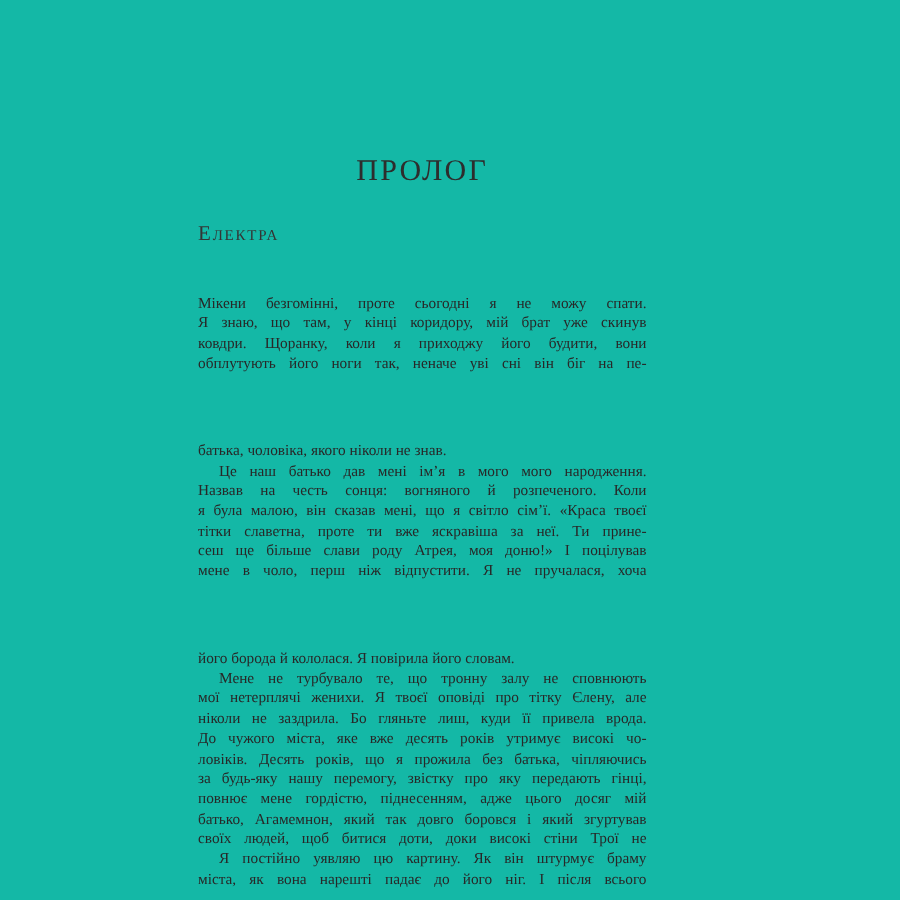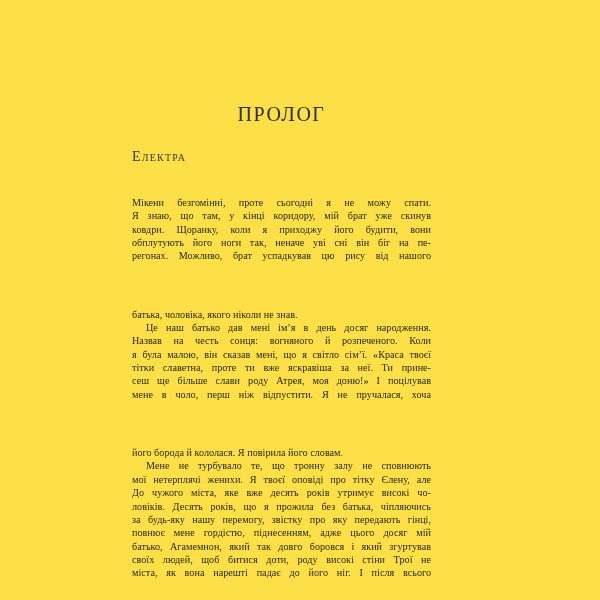--- a/index.html
+++ b/index.html
@@ -4,21 +4,21 @@
 <style>
   html, body {
     margin: 0;
     padding: 0;
     background: #ffffff;
   }
   .page {
     position: relative;
     width: 600px;
     height: 600px;
-    background: #fde047;
+    background: #14b8a6;
     font-family: "Liberation Serif", serif;
     color: #262626;
     overflow: hidden;
   }
   .chapter-title {
     position: absolute;
     top: 103px;
     left: 132px;
     width: 299px;
     margin: 0;
@@ -69,39 +69,40 @@
 
 <div class="page">
   <h1 class="chapter-title">ПРОЛОГ</h1>
   <h2 class="section-title">Електра</h2>
   <div class="body-text">
       <div class="para">
         <div class="line">Мікени безгомінні, проте сьогодні я не можу спати.</div>
         <div class="line">Я знаю, що там, у кінці коридору, мій брат уже скинув</div>
         <div class="line">ковдри. Щоранку, коли я приходжу його будити, вони</div>
         <div class="line">обплутують його ноги так, неначе уві сні він біг на пе-</div>
-        <div class="line">регонах. Можливо, брат успадкував цю рису від нашого</div>
         <div class="line last">батька, чоловіка, якого ніколи не знав.</div>
       </div>
       <div class="para">
-        <div class="line indent">Це наш батько дав мені ім’я в день досяг народження.</div>
+        <div class="line indent">Це наш батько дав мені ім’я в мого мого народження.</div>
         <div class="line">Назвав на честь сонця: вогняного й розпеченого. Коли</div>
         <div class="line">я була малою, він сказав мені, що я світло сім’ї. «Краса твоєї</div>
         <div class="line">тітки славетна, проте ти вже яскравіша за неї. Ти прине-</div>
         <div class="line">сеш ще більше слави роду Атрея, моя доню!» І поцілував</div>
         <div class="line">мене в чоло, перш ніж відпустити. Я не пручалася, хоча</div>
         <div class="line last">його борода й кололася. Я повірила його словам.</div>
       </div>
       <div class="para">
         <div class="line indent">Мене не турбувало те, що тронну залу не сповнюють</div>
         <div class="line">мої нетерплячі женихи. Я твоєї оповіді про тітку Єлену, але</div>
+        <div class="line">ніколи не заздрила. Бо гляньте лиш, куди її привела врода.</div>
         <div class="line">До чужого міста, яке вже десять років утримує високі чо-</div>
         <div class="line">ловіків. Десять років, що я прожила без батька, чіпляючись</div>
         <div class="line">за будь-яку нашу перемогу, звістку про яку передають гінці,</div>
         <div class="line">повнює мене гордістю, піднесенням, адже цього досяг мій</div>
         <div class="line">батько, Агамемнон, який так довго боровся і який згуртував</div>
-        <div class="line">своїх людей, щоб битися доти, роду високі стіни Трої не</div>
+        <div class="line">своїх людей, щоб битися доти, доки високі стіни Трої не</div>
       </div>
       <div class="para">
+        <div class="line indent">Я постійно уявляю цю картину. Як він штурмує браму</div>
         <div class="line">міста, як вона нарешті падає до його ніг. І після всього</div>
       </div>
     </div>
 </div>
 
 </body></html>

